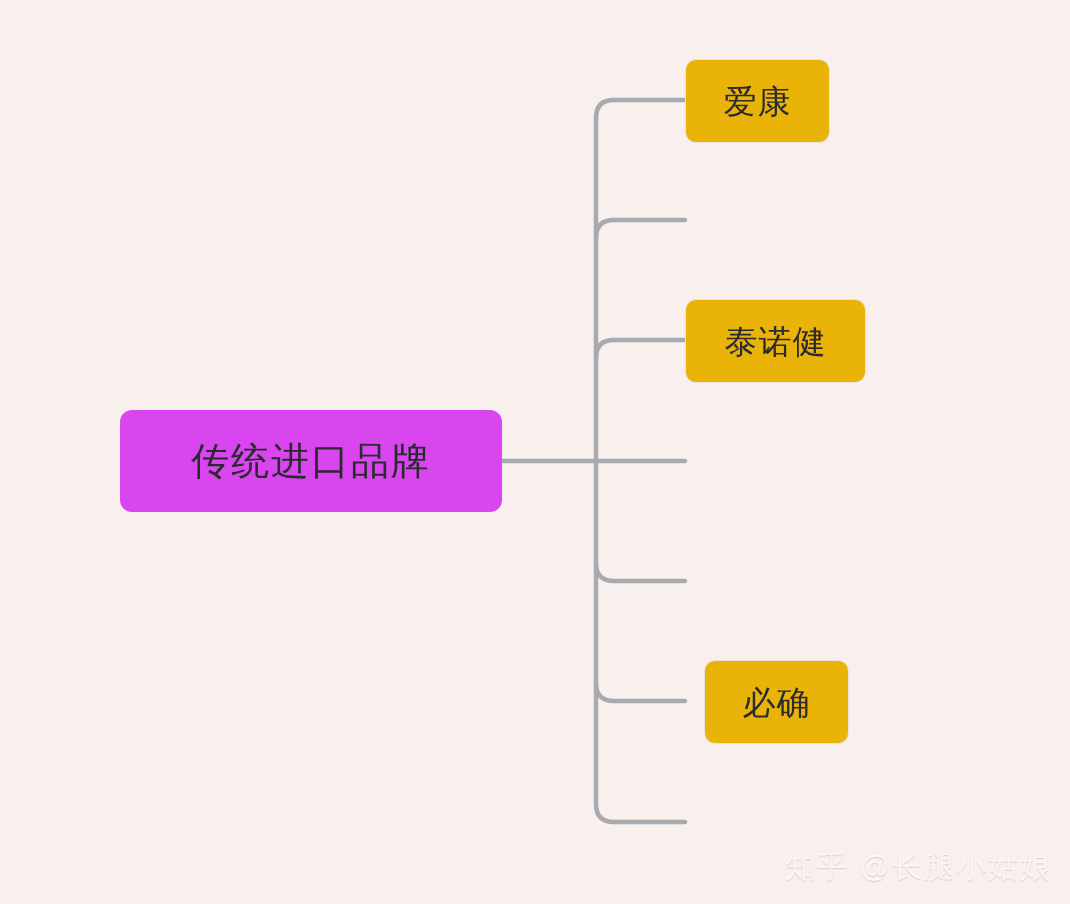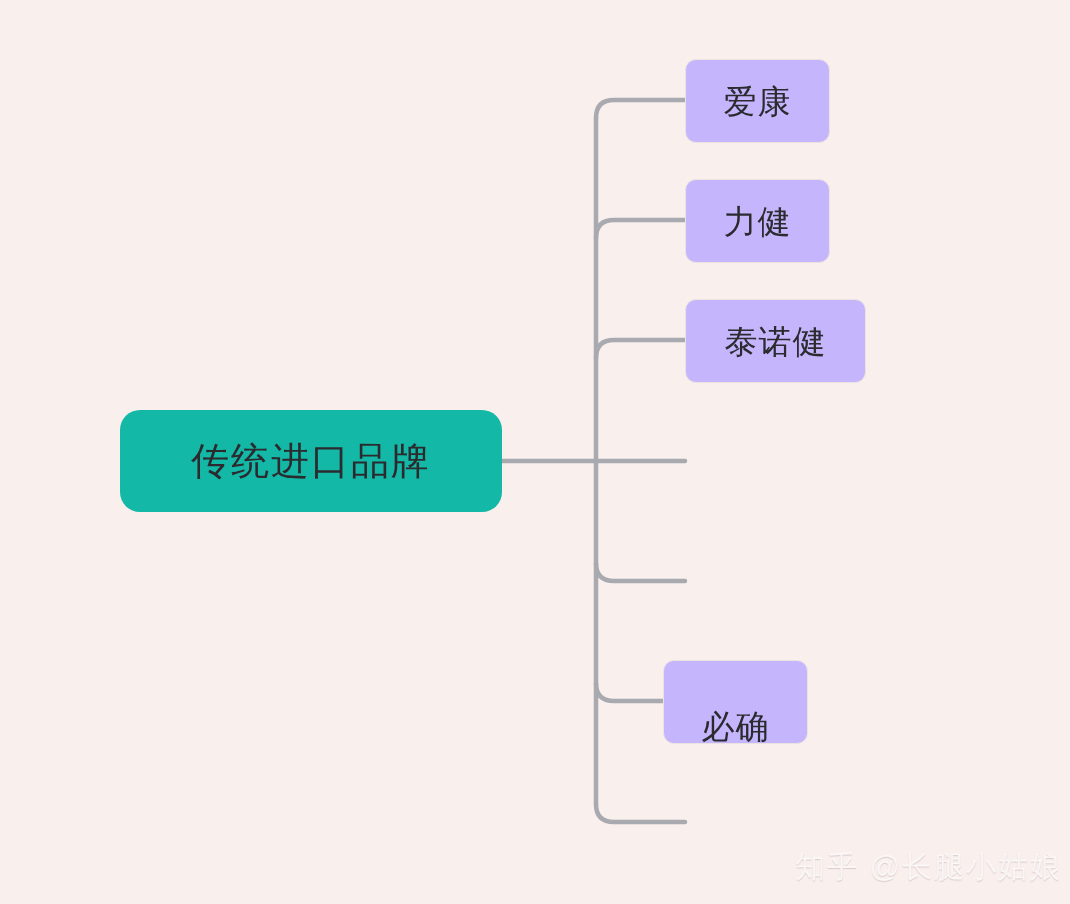--- a/index.html
+++ b/index.html
@@ -26,54 +26,54 @@
     width: 1070px;
     height: 904px;
     pointer-events: none;
   }
   .root-node {
     position: absolute;
     left: 120px;
     top: 410px;
     width: 382px;
     height: 102px;
-    background: #14b8a6;
-    border-radius: 20px;
+    background: #d946ef;
+    border-radius: 12px;
     display: flex;
     align-items: center;
     justify-content: center;
     box-sizing: border-box;
   }
   .root-node .node-label {
     font-size: 38px;
     color: #2b2b2f;
     letter-spacing: 2px;
     line-height: 1;
     white-space: nowrap;
   }
   .child-node {
     position: absolute;
-    background: #c4b5fd;
+    background: #eab308;
     border: 1.5px solid #ece3e1;
     border-radius: 11px;
     display: flex;
     align-items: center;
     justify-content: center;
     box-sizing: border-box;
   }
   .child-node .node-label {
     font-size: 33px;
     color: #2b2b2f;
     letter-spacing: 1px;
     line-height: 1;
     white-space: nowrap;
   }
   .watermark {
     position: absolute;
-    right: 8px;
+    right: 18px;
     bottom: 16px;
     font-size: 30px;
     color: rgba(255, 255, 255, 0.78);
     letter-spacing: 2px;
     text-shadow: 0 1px 1px rgba(160, 140, 138, 0.35);
     white-space: nowrap;
     user-select: none;
   }
 </style>
 </head>
@@ -105,30 +105,27 @@
   </svg>
 
   <div class="root-node">
     <span class="node-label">传统进口品牌</span>
   </div>
 
   <div class="child-node" style="left:685px; top:59px; width:145px; height:84px;">
     <span class="node-label">爱康</span>
   </div>
 
-  <div class="child-node" style="left:685px; top:179px; width:145px; height:84px;">
-    <span class="node-label">力健</span>
-  </div>
 
   <div class="child-node" style="left:685px; top:299px; width:181px; height:84px;align-items:center;">
     <span class="node-label">泰诺健</span>
   </div>
 
 
 
-  <div class="child-node" style="left:663px; top:660px; width:145px; height:84px;align-items:flex-end;">
+  <div class="child-node" style="left:704px; top:660px; width:145px; height:84px;">
     <span class="node-label">必确</span>
   </div>
 
 
   <div class="watermark">知乎 @长腿小姑娘</div>
 
 </div>
 
 </body></html>

